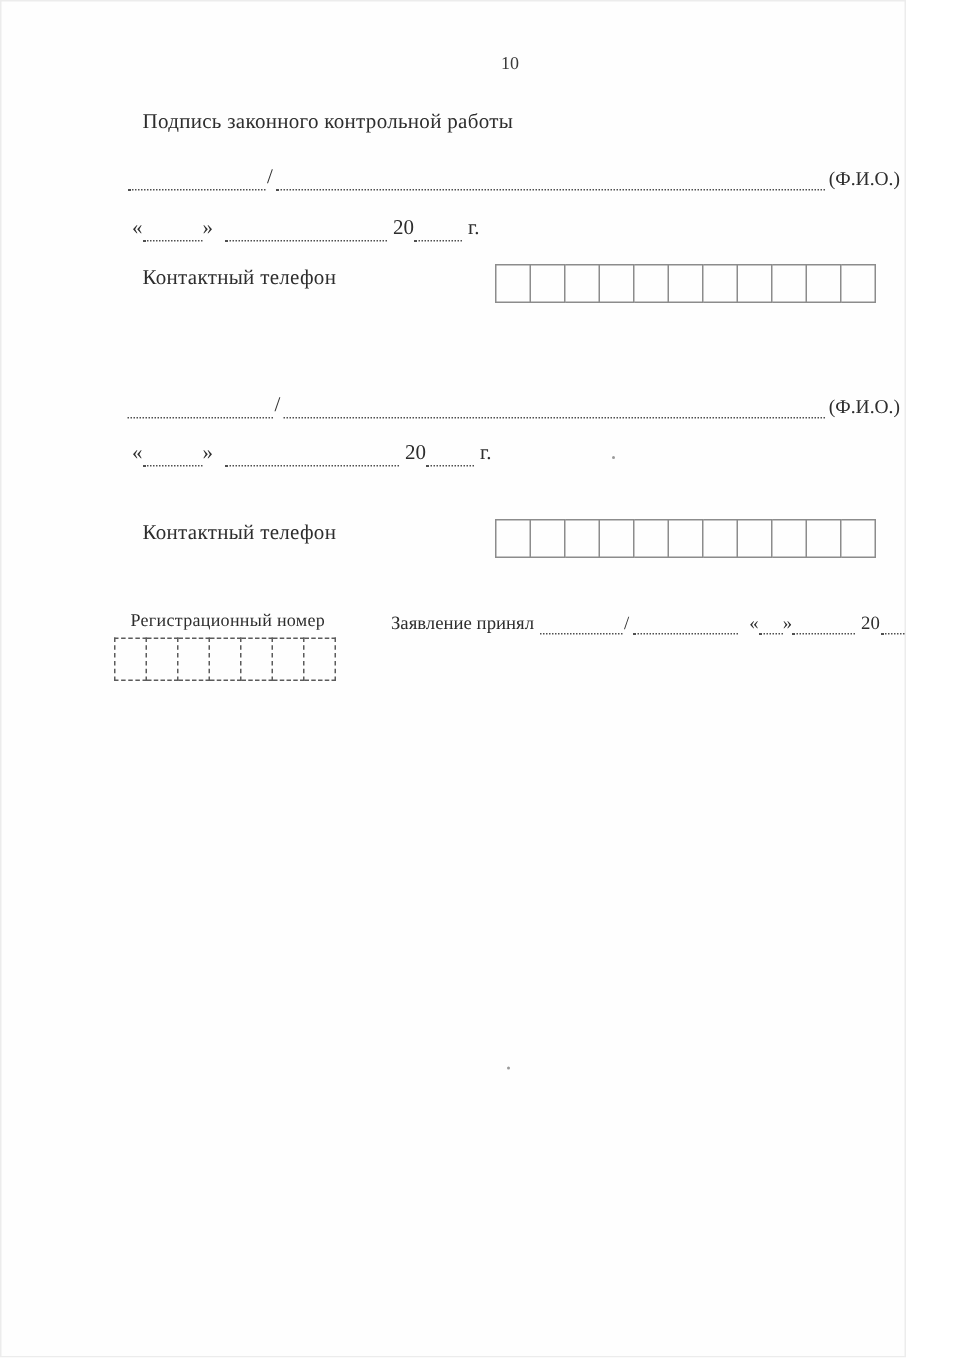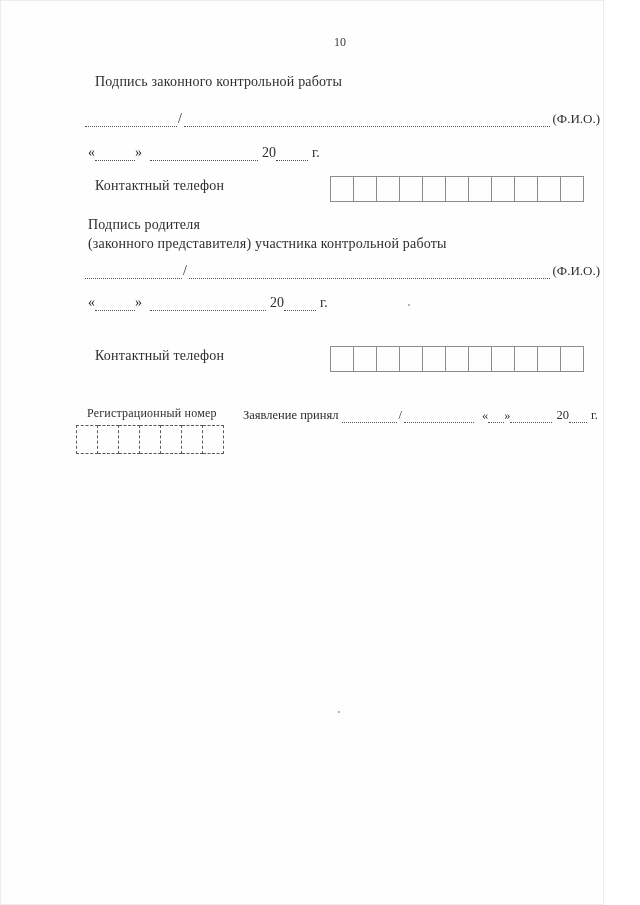--- a/index.html
+++ b/index.html
@@ -24,21 +24,21 @@
   .fio{font-size:13px;padding-left:3px;white-space:nowrap;margin-top:20px;}
 
   .cells{display:flex;}
   .cell-phone{width:22px;height:24px;border:1px solid #8c8c8c;background:transparent;}
   .cell-phone + .cell-phone{border-left:none;}
   .cell-reg{width:20px;height:27px;border:1px dashed #5b5b5b;background:transparent;}
   .cell-reg + .cell-reg{border-left:none;}
 
   .two-line div{line-height:18.5px;}
 
-  .accept-row{display:flex;align-items:flex-end;height:17px;font-size:12.5px;white-space:nowrap;}
+  .accept-row{display:flex;align-items:flex-end;height:17px;font-size:12.5px;white-space:nowrap;justify-content:center;}
   .accept-row .blank{height:100%;}
   .gap4{width:4px;}
   .gap8{width:8px;}
 
   .speck{width:2px;height:2px;background:#9a9a9a;border-radius:50%;}
 </style>
 </head>
 <body>
 
 <div class="page">
@@ -75,24 +75,20 @@
       <div class="cell-phone"></div>
       <div class="cell-phone"></div>
       <div class="cell-phone"></div>
       <div class="cell-phone"></div>
       <div class="cell-phone"></div>
       <div class="cell-phone"></div>
       <div class="cell-phone"></div>
       <div class="cell-phone"></div>
     </div>
 
-  <div class="abs label two-line" style="left:88px;top:216px;">
-    <div>Подпись родителя</div>
-    <div>(законного представителя) участника контрольной работы</div>
-  </div>
 
   <div class="abs sig-row" style="left:85px;top:257px;width:515px;">
     <span class="blank" style="width:97px;"></span>
     <span class="slash">/</span>
     <span class="blank grow"></span>
     <span class="fio">(Ф.И.О.)</span>
   </div>
 
   <div class="abs date-row" style="left:88px;top:291px;">
     <span>«</span>

